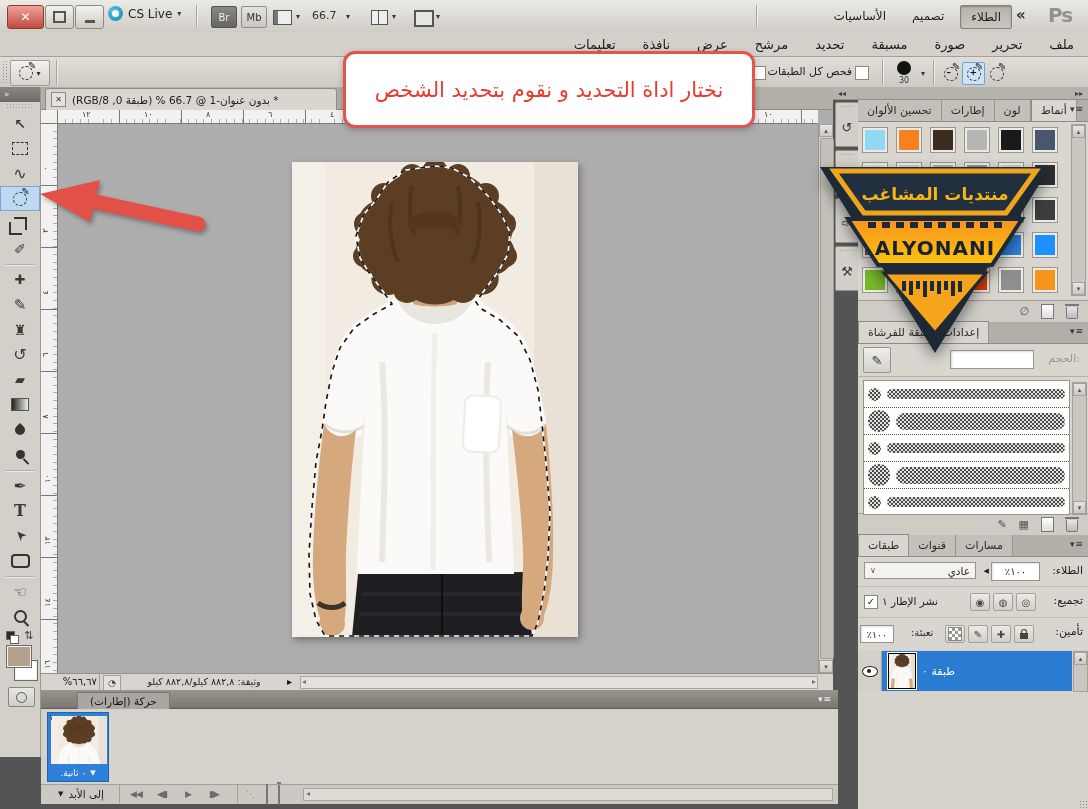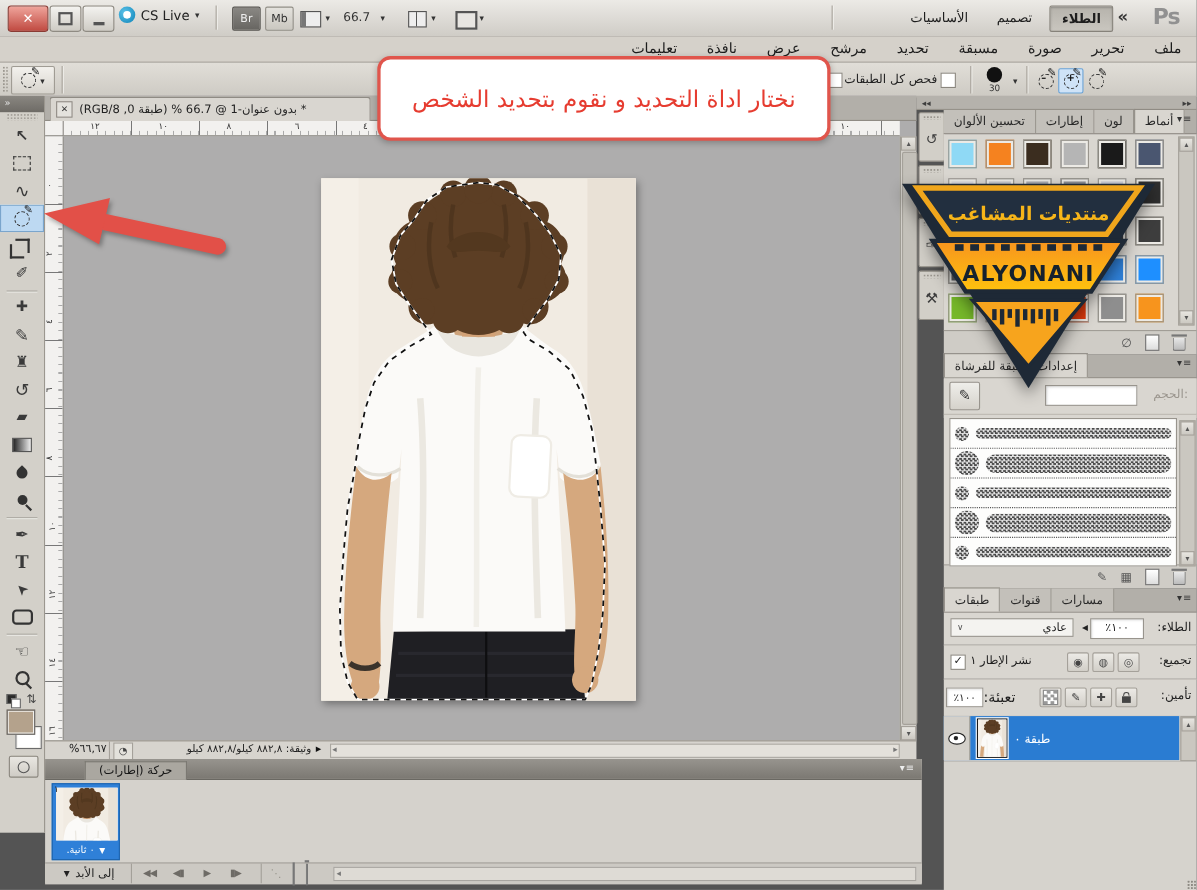--- a/index.html
+++ b/index.html
@@ -25,21 +25,21 @@
   #btn-br{left:211px;background:linear-gradient(#8a8884,#676561);border:1px solid #55534f;color:#eee;}
   #btn-mb{left:241px;background:linear-gradient(#e4e2dd,#cac7c0);border:1px solid #918e86;color:#333;}
   #ico-layout{left:273px;top:10px;width:17px;height:13px;position:absolute;border:1px solid #555;background:linear-gradient(to right,#777 4px,#eee 4px);}
   #ico-arrange{left:371px;top:10px;width:15px;height:13px;position:absolute;border:1px solid #555;background:linear-gradient(to right,#eee 6px,#555 6px,#555 7px,#eee 7px);}
   #ico-screen{left:414px;top:10px;width:16px;height:13px;position:absolute;border:2px solid #555;background:#e8e6e2;}
   #zoombox{position:absolute;left:312px;top:9px;font-size:11px;color:#333;}
   #ps-badge{position:absolute;left:1048px;top:3px;font-size:20px;font-weight:bold;color:#919191;letter-spacing:-1px;}
   #ws-overflow{position:absolute;left:1016px;top:6px;font-size:15px;color:#333;font-weight:bold;}
   #workspaces{position:absolute;right:76px;top:5px;height:22px;display:flex;flex-direction:row-reverse;gap:6px;}
   .ws{height:22px;padding:0 10px;font-size:12px;color:#1e1e1e;display:flex;align-items:center;border-radius:2px;}
-  .ws.active{background:linear-gradient(#b6b3ac,#c9c6bf);border:1px solid #86827a;box-shadow:inset 0 1px 2px rgba(0,0,0,.25);font-weight:bold;}
+  .ws.active{background:linear-gradient(#b6b3ac,#c9c6bf);border:1px solid #86827a;box-shadow:inset 0 1px 2px rgba(0,0,0,.25);}
 
   
   #menubar{position:absolute;left:0;top:33px;width:1088px;height:24px;background:#d5d1ca;
     border-bottom:1px solid #a5a199;direction:rtl;display:flex;align-items:center;gap:27px;padding:0 14px;box-sizing:border-box;}
   .menu-item{font-size:13px;color:#1c1c1c;white-space:nowrap;}
 
   
   #optionsbar{position:absolute;left:0;top:57px;width:1088px;height:31px;
     background:linear-gradient(#e1ded8,#cdcac3);border-bottom:1px solid #8f8b83;}
   .dragdots{position:absolute;left:2px;top:3px;width:5px;height:24px;
@@ -122,21 +122,21 @@
   .vnum{position:absolute;left:2px;font-size:8px;color:#333;transform:rotate(-90deg);}
   #canvas{position:absolute;left:17px;top:37px;width:760px;height:549px;background:#aeadad;overflow:hidden;}
   #photo{position:absolute;left:234px;top:38px;width:286px;height:475px;box-shadow:2px 3px 7px rgba(0,0,0,.35);background:#f1ebe2;}
   #v-scroll{position:absolute;left:777px;top:37px;width:15px;height:549px;background:#d2cfc9;border-left:1px solid #9a968e;box-sizing:border-box;}
   .scr-arrow{position:absolute;left:0;width:14px;height:13px;font-size:7px;color:#555;display:flex;align-items:center;justify-content:center;background:linear-gradient(#e8e6e1,#cbc8c1);border:1px solid #a5a19a;box-sizing:border-box;}
   #v-thumb{position:absolute;left:1px;top:14px;width:12px;height:519px;background:#c3c0b9;border:1px solid #a5a19a;border-radius:2px;}
   #statusbar{position:absolute;left:0;top:586px;width:792px;height:17px;background:#d7d4ce;border-top:1px solid #96928a;box-sizing:border-box;font-size:10px;color:#222;}
   #status-zoom{position:absolute;left:4px;top:2px;width:52px;direction:rtl;}
   #status-sep1{position:absolute;left:58px;top:0;width:1px;height:16px;background:#a5a19a;}
   #drive-icon{position:absolute;left:62px;top:1px;width:16px;height:14px;border:1px solid #a5a19a;background:#e3e1db;font-size:9px;display:flex;align-items:center;justify-content:center;color:#444;}
-  #status-doc{position:absolute;left:84px;top:2px;width:158px;direction:rtl;font-size:9.5px;}
+  #status-doc{position:absolute;left:84px;top:2px;width:158px;text-align:center;direction:rtl;font-size:9.5px;}
   #status-arrow{position:absolute;left:246px;top:2px;font-size:10px;color:#111;}
   #h-scroll{position:absolute;left:259px;top:2px;width:518px;height:13px;background:#e4e1db;border:1px solid #aaa7a0;box-sizing:border-box;}
   #h-scroll .la{position:absolute;left:1px;top:0px;font-size:8px;color:#777;}
   #h-scroll .ra{position:absolute;right:1px;top:0px;font-size:8px;color:#777;}
 
   
   #rightdock{position:absolute;left:833px;top:87px;width:255px;height:722px;}
   #dock-head{position:absolute;left:0;top:0;width:255px;height:13px;background:#b5b2ac;border-bottom:1px solid #96928a;box-sizing:border-box;
     font-size:8px;color:#3e3e3e;display:flex;justify-content:space-between;padding:0 5px;align-items:center;}
   #collapsed-strip{position:absolute;left:2px;top:15px;width:24px;}
@@ -671,21 +671,21 @@
         <span id="lock-btns">
             <span class="ubtn">
               <span class="i-checker"></span>
             </span>
             <span class="ubtn">✎</span>
             <span class="ubtn">✚</span>
             <span class="ubtn">
               <span class="i-lock"></span>
             </span>
           </span>
-        <span style="position:absolute;left:36px;top:9px;font-size:13px;direction:rtl">تعبئة:</span>
+        <span style="position:absolute;left:53px;top:9px;font-size:10px;direction:rtl">تعبئة:</span>
         <span class="valbox" style="left:2px;top:7px;width:32px;height:16px;font-size:9.5px">١٠٠٪</span>
       </div>
       <div id="layer-list">
         <div id="layer-row">
           <div id="eye-col">
               <span class="i-eye"></span>
             </div>
           <svg id="layer-thumb" viewBox="0 0 286 475" preserveAspectRatio="xMidYMin slice">
               <use href="#sym-person"></use>
             </svg>

